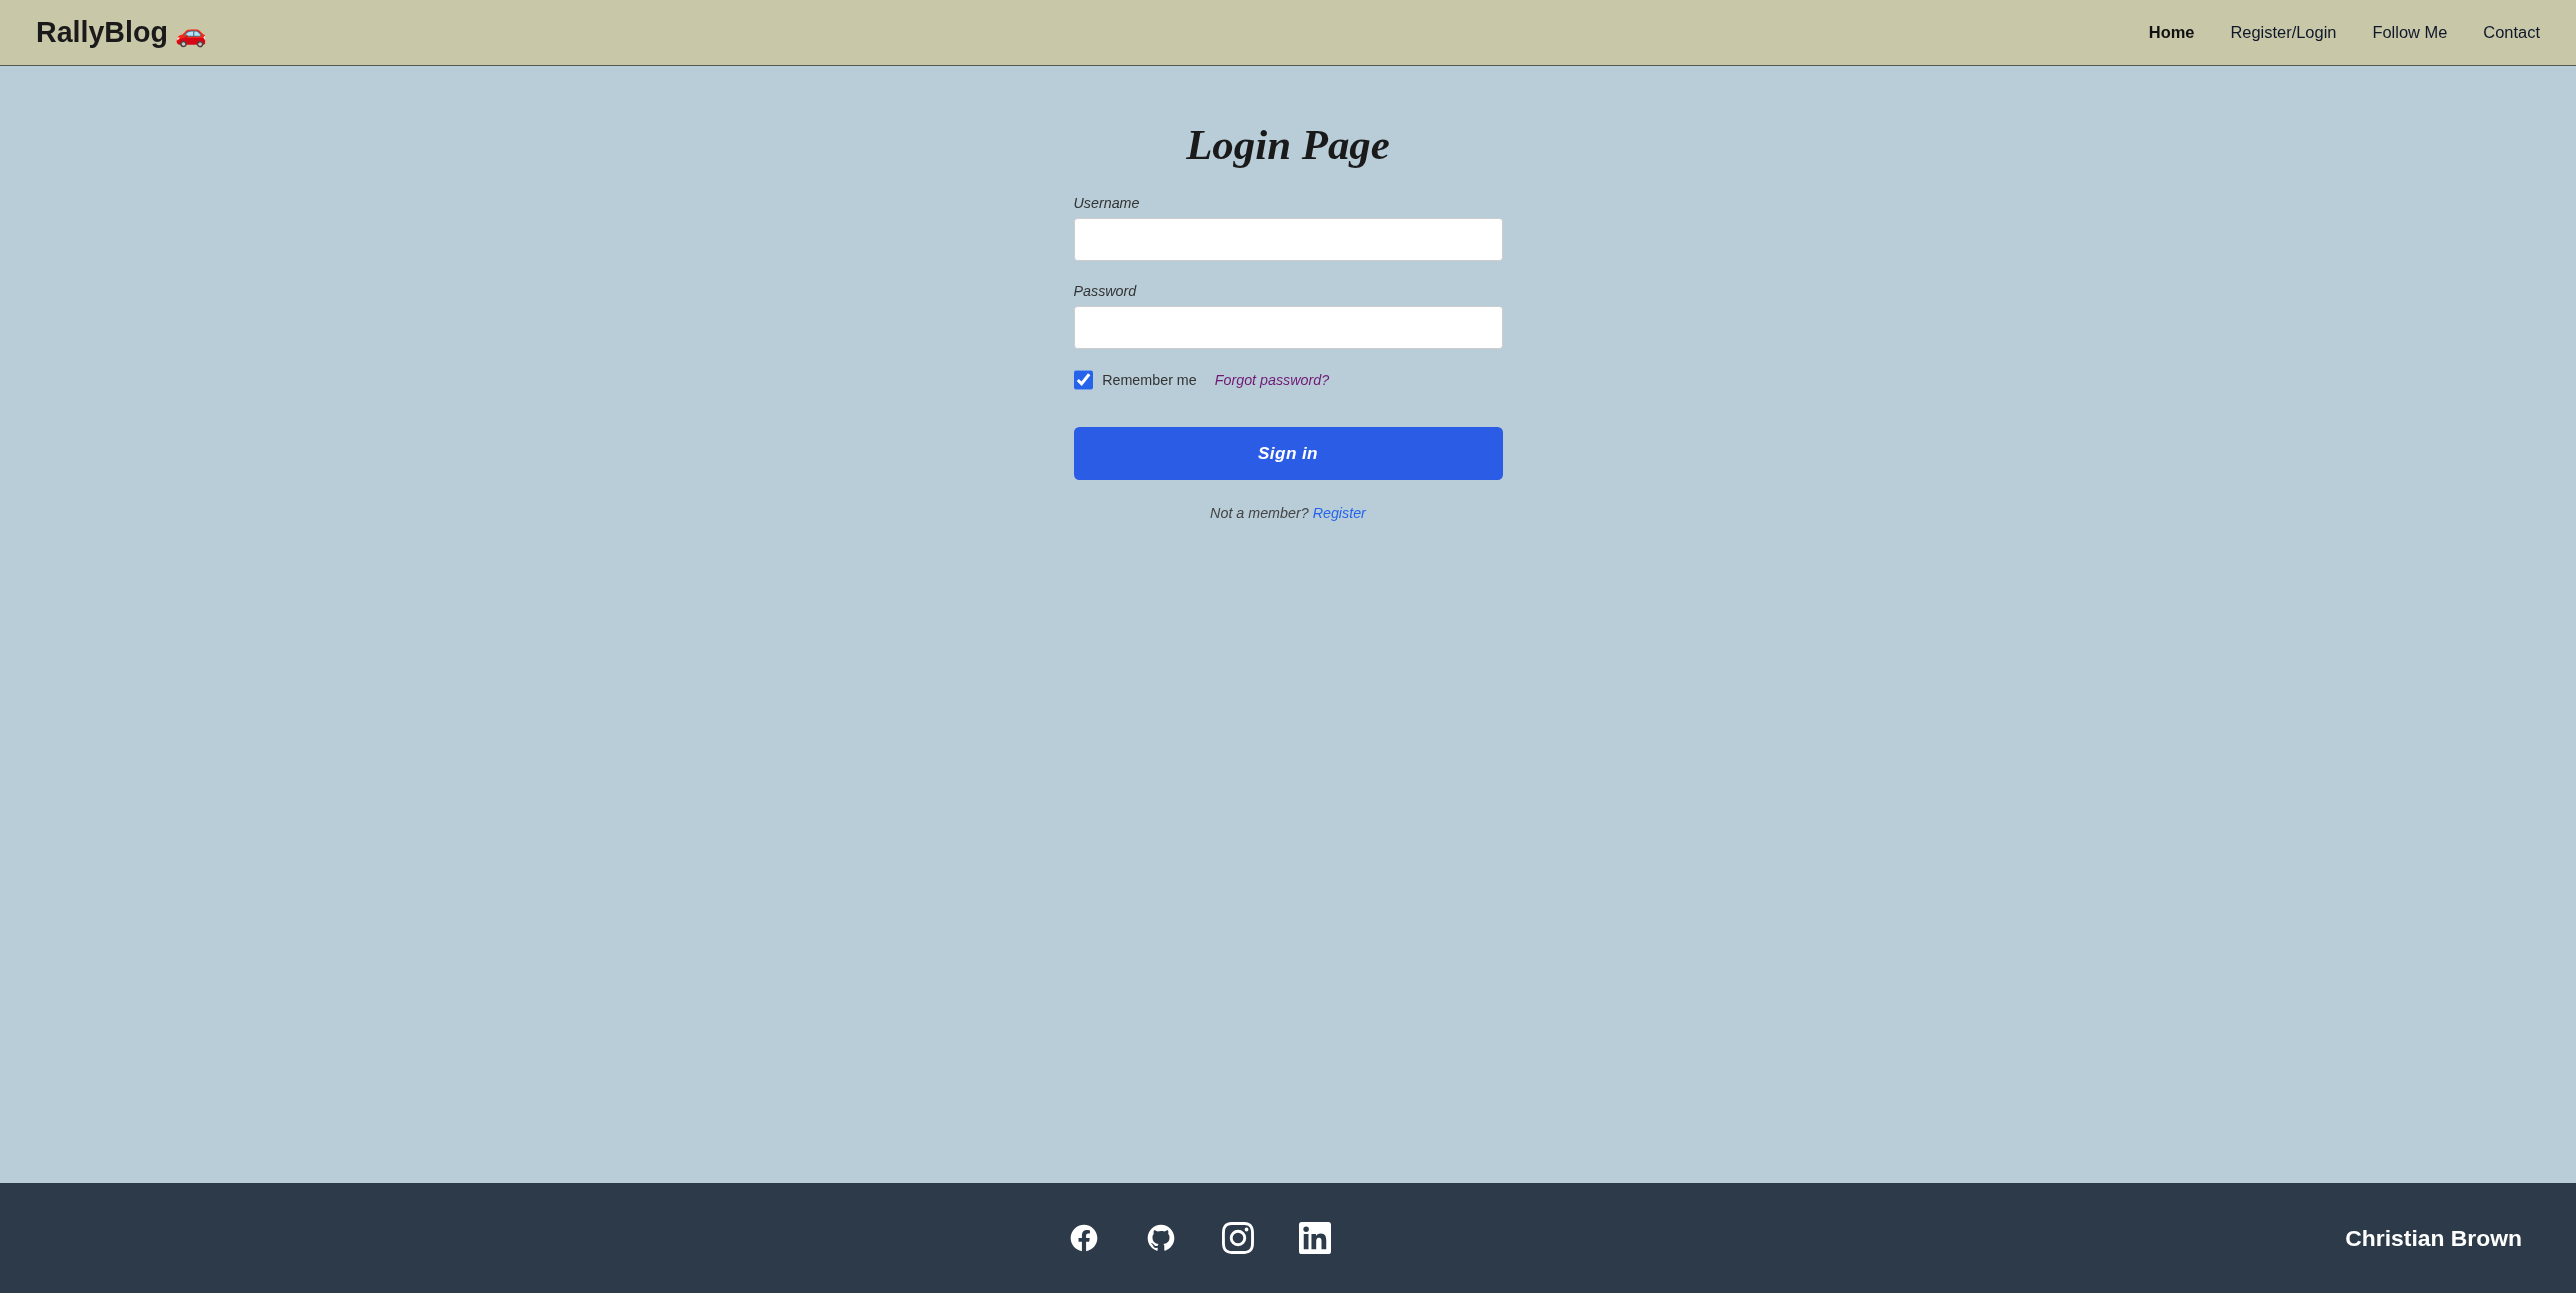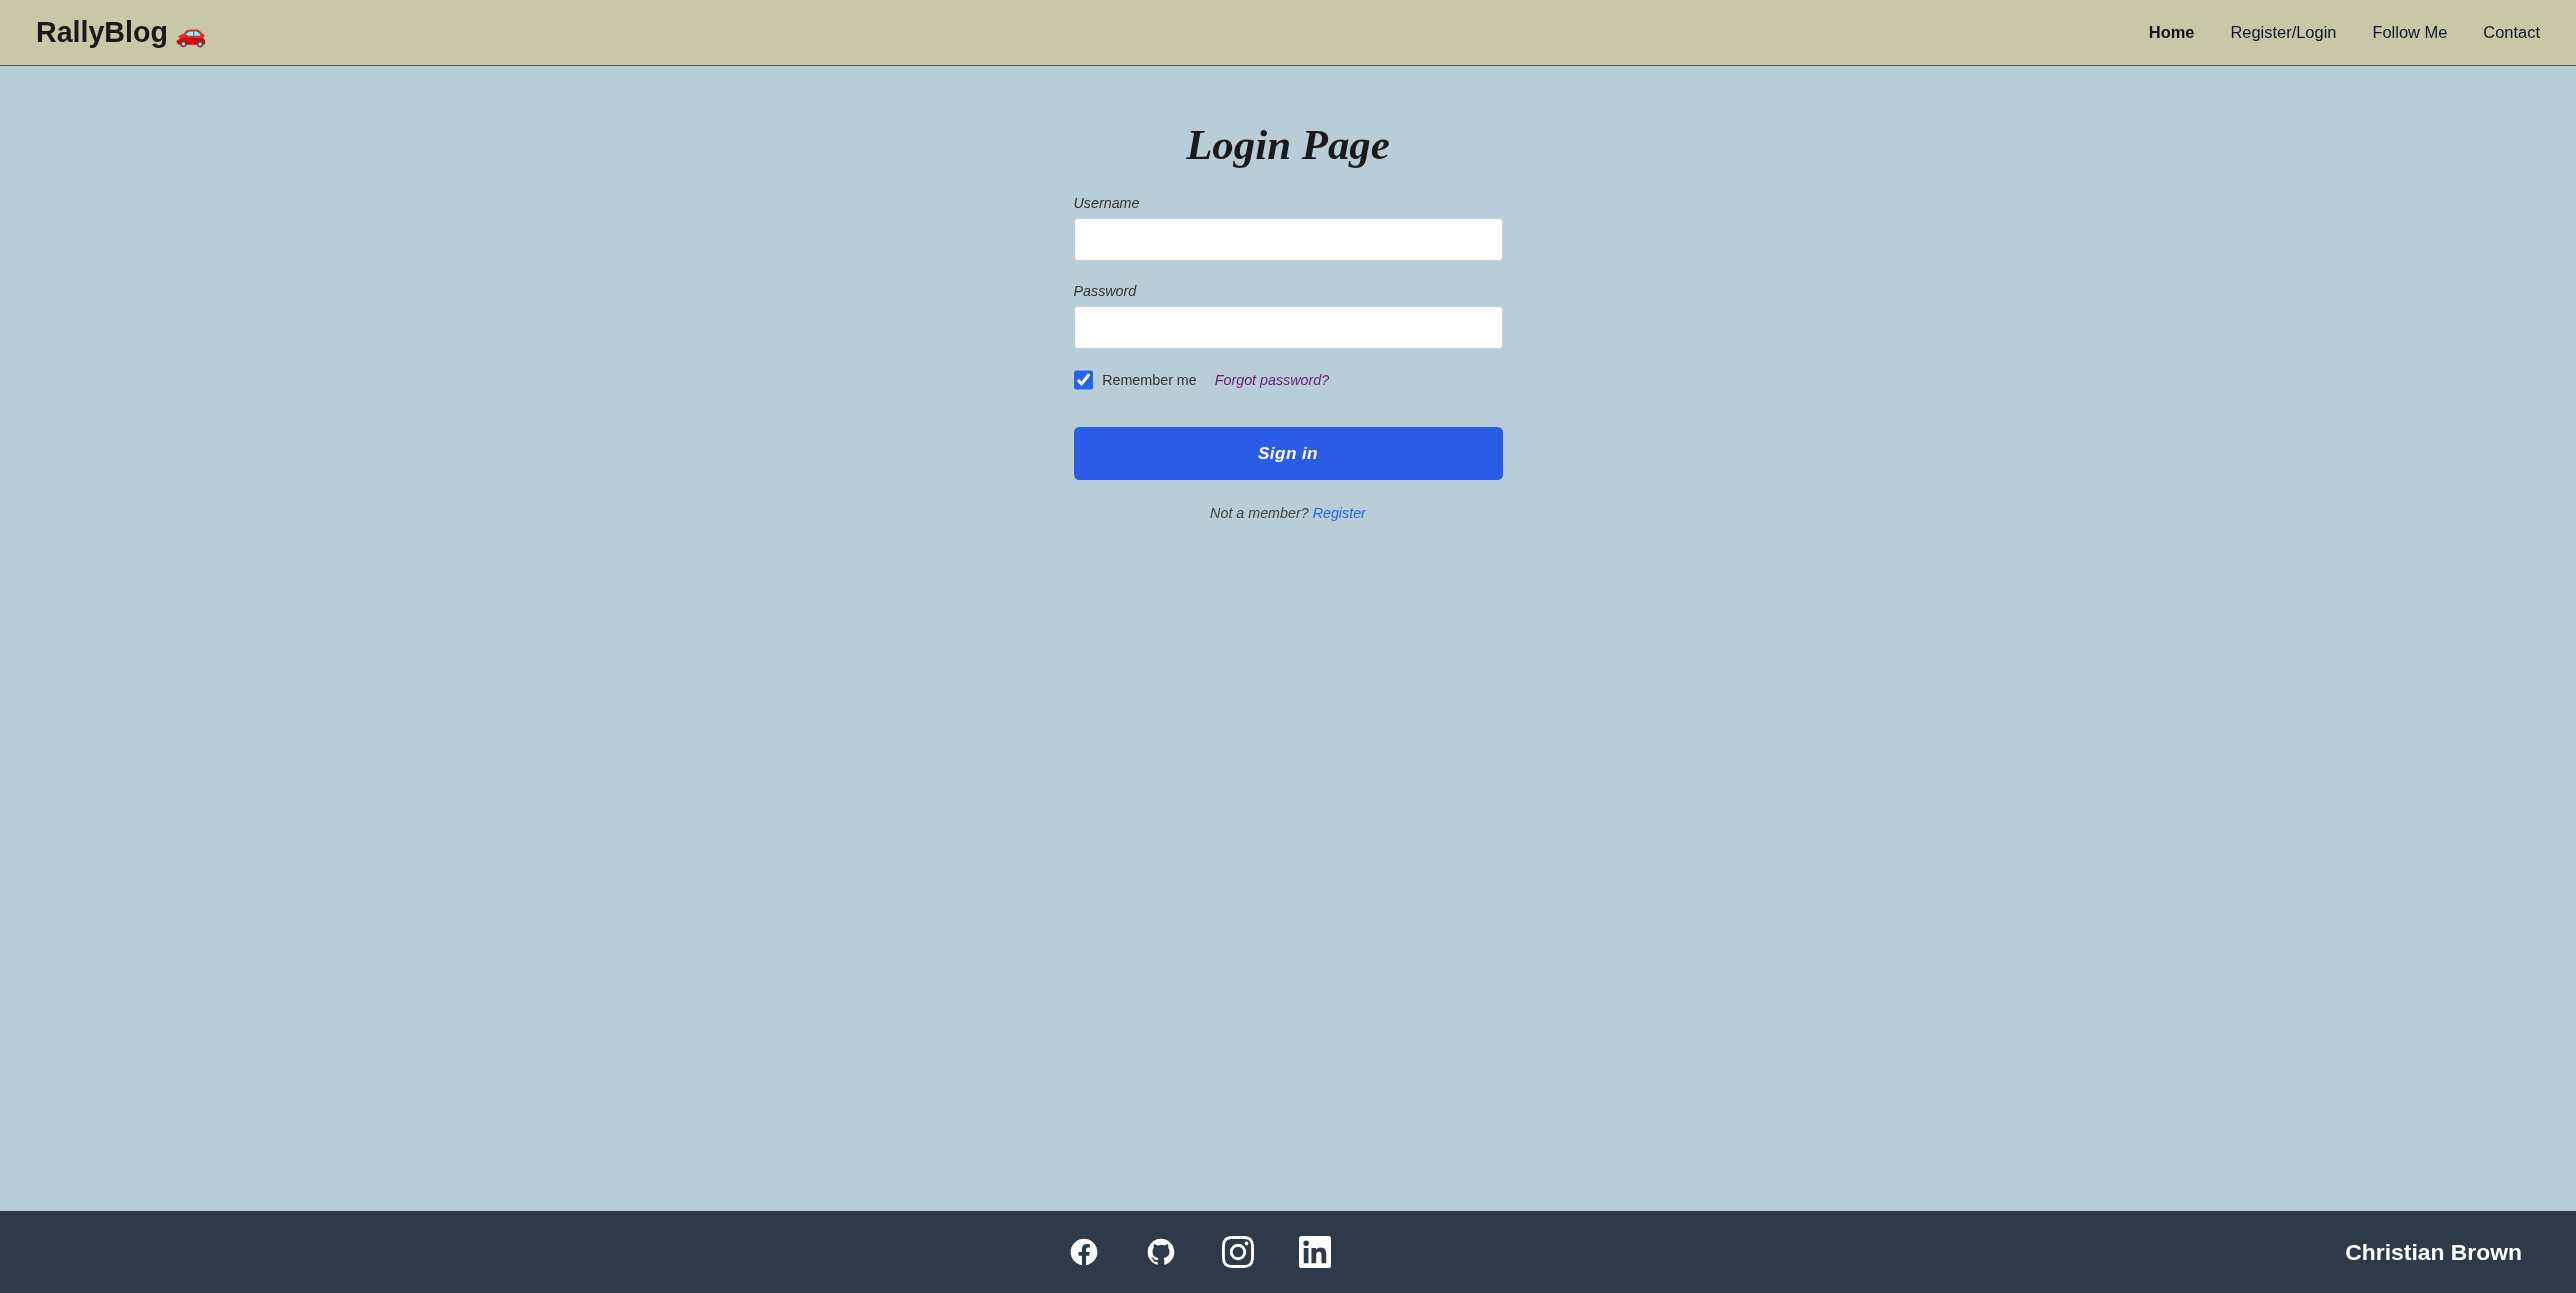--- a/index.html
+++ b/index.html
@@ -137,21 +137,21 @@
     .register-link {
       color: #2563eb;
       text-decoration: none;
       font-weight: 500;
       text-align: right;
     }
 
     
     .footer {
       background-color: #2d3a4a;
-      padding: 25px 54px;
+      padding: 39px 54px;
       display: flex;
       align-items: center;
       justify-content: space-between;
     }
     .footer-icons {
       display: flex;
       gap: 45px;
       align-items: center;
       flex: 1;
       justify-content: center;

